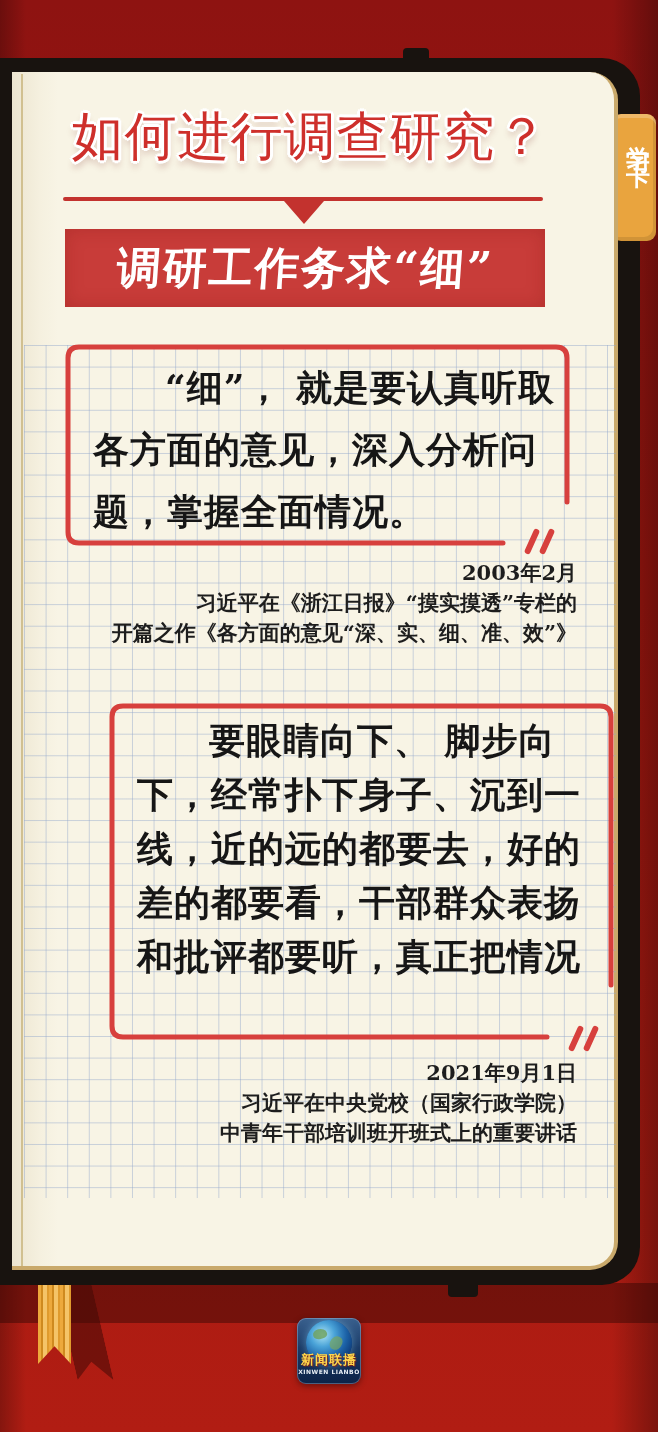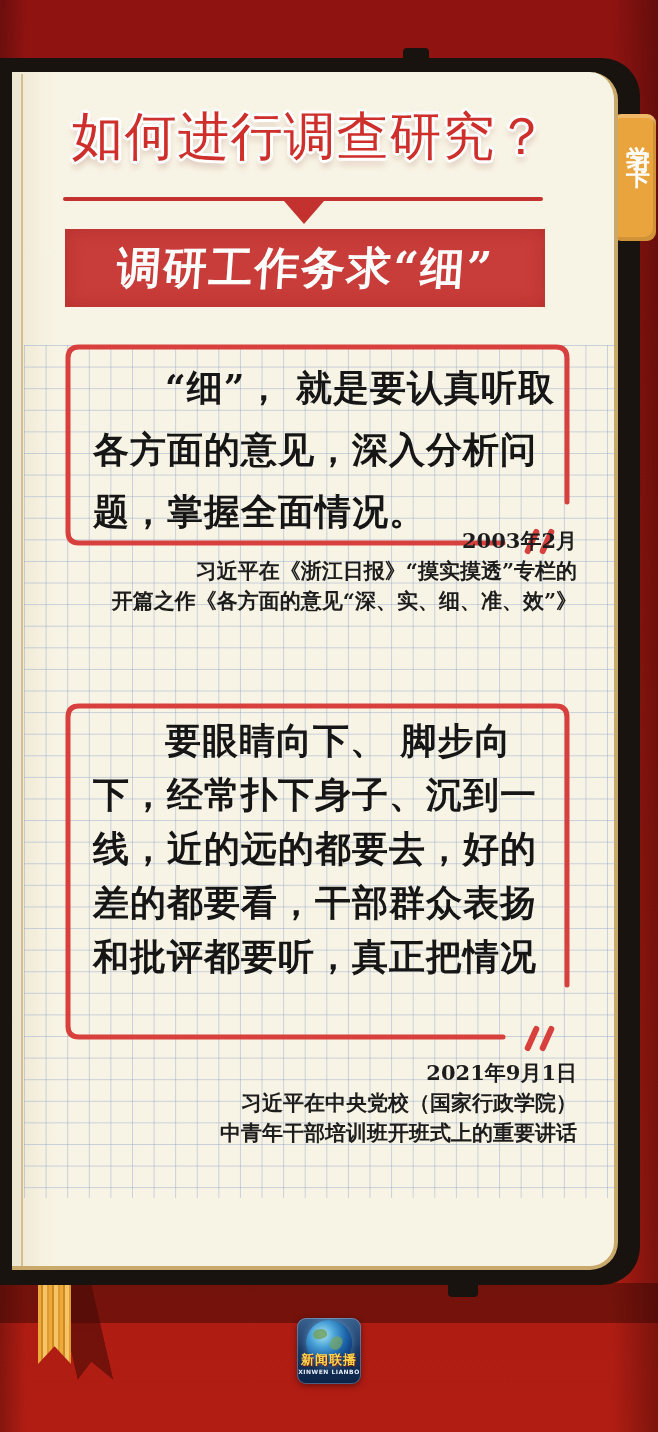--- a/index.html
+++ b/index.html
@@ -51,32 +51,32 @@
     border-left:20px solid transparent;border-right:20px solid transparent;border-top:23px solid #c3322e;}
   
   .banner{position:absolute;left:65px;top:229px;width:480px;height:78px;background:#c83c39;
     display:flex;align-items:center;justify-content:center;
     box-shadow:inset 0 0 18px rgba(120,16,12,.25);}
   .banner-text{color:#fff;font-family:"DejaVu Serif",serif;font-weight:bold;font-size:44px;
     letter-spacing:2px;transform:skewX(-4deg);}
   
   .quote-box{position:absolute;left:65px;width:505px;}
   .qbox1{top:344px;height:202px;border-radius:27px;}
-  .qbox2{top:703px;height:337px;}
+  .qbox2{top:703px;height:337px;margin-left:44px;}
   .quote-border{position:absolute;left:0;top:0;width:100%;height:100%;overflow:visible;}
   .quote-text{position:absolute;left:28px;right:14px;font-family:"DejaVu Serif",serif;
     color:#161616;font-size:36px;font-weight:600;letter-spacing:1px;}
   .qbox1 .quote-text{top:12px;line-height:62px;}
   .qbox2 .quote-text{top:10px;line-height:54px;}
   .qline.first{padding-left:2em;}
   .slash{position:absolute;width:6px;height:27px;background:#d7403d;border-radius:3px;transform:rotate(24deg);}
   
   .attr{position:absolute;right:81px;text-align:right;font-family:"DejaVu Serif",serif;
     font-size:21px;line-height:30px;color:#1d1d1d;white-space:nowrap;font-weight:600;}
-  .attr1{top:526px;}
+  .attr1{top:558px;}
   .attr2{top:1058px;}
   
   .logo{position:absolute;left:297px;top:1318px;width:64px;height:66px;border-radius:9px;overflow:hidden;
     background:linear-gradient(180deg,#3a618f 0%,#1a3a66 45%,#0c2348 100%);
     box-shadow:inset 0 0 0 1px rgba(190,210,235,.35), 0 2px 6px rgba(0,0,0,.4);}
   .globe{position:absolute;left:9px;top:2px;width:46px;height:46px;border-radius:50%;
     background:radial-gradient(circle at 36% 32%, #aee4f4 0%, #4aa3d8 28%, #1d63a8 55%, #0d3a78 78%, #082a5c 100%);
     box-shadow:0 0 8px rgba(130,200,240,.5);}
   .globe:before{content:"";position:absolute;left:7px;top:9px;width:14px;height:10px;border-radius:50% 60% 40% 50%;
     background:rgba(110,160,90,.8);transform:rotate(-15deg);}

